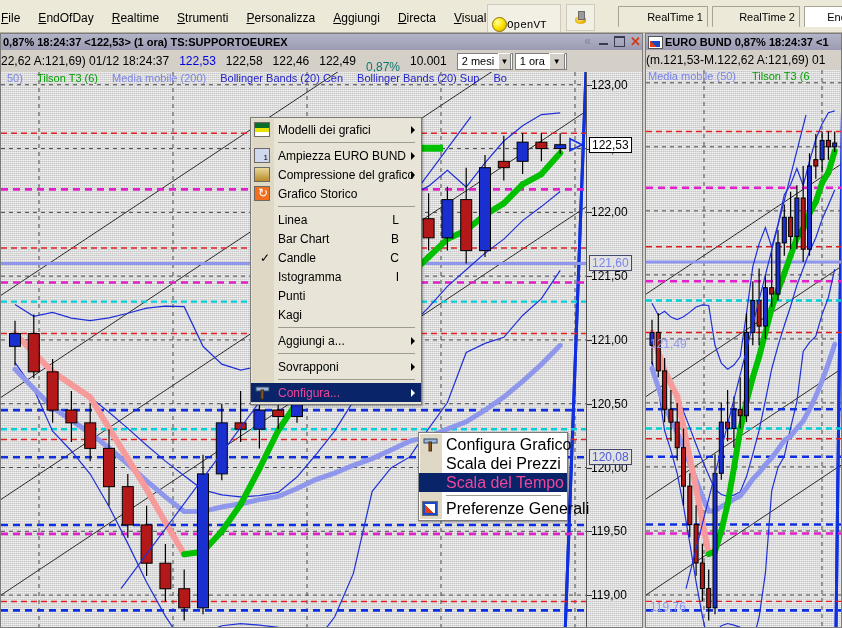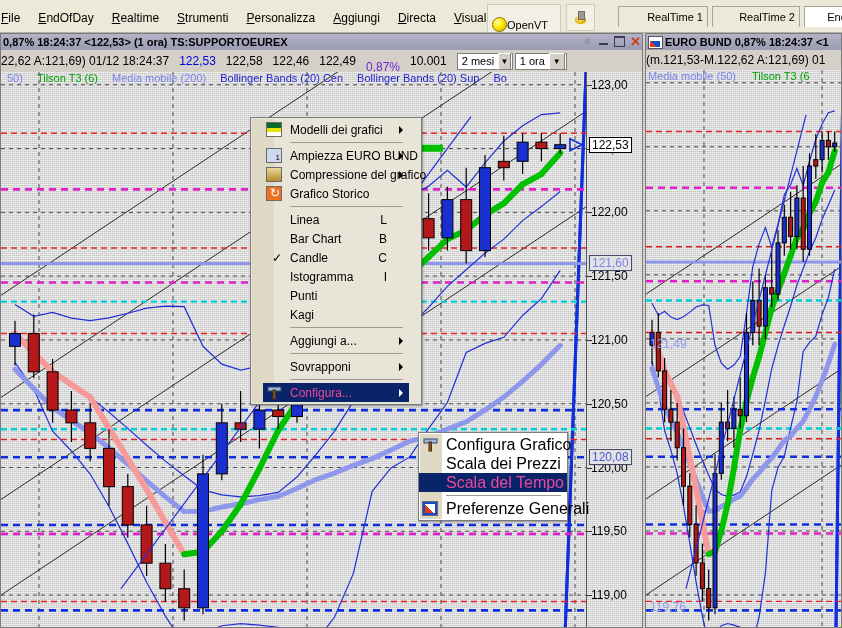--- a/index.html
+++ b/index.html
@@ -21,21 +21,21 @@
   }
   .menu-items{position:absolute;left:-8px;top:9px;white-space:nowrap;}
   .menu-item{
     display:inline-block;padding:2px 9px;font-size:12px;color:#000;
     font-family:"Liberation Sans", sans-serif;
   }
   .menu-item u{text-decoration:underline;}
   .vt-box{
     position:absolute;left:487px;top:4px;width:74px;height:41px;
     background:#f2efe4;border:1px solid #cfcabb;
-    display:flex;align-items:center;gap:0;padding-left:4px;box-sizing:border-box;
+    display:flex;align-items:center;gap:0;padding-left:4px;box-sizing:border-box;font-family:Liberation Mono, monospace;
   }
   .vt-ball{
     width:13px;height:13px;border-radius:50%;
     background:radial-gradient(circle at 35% 32%, #ffff9e 0%, #ffe400 48%, #c9a200 100%);
     border:1px solid #8a7200;
   }
   .vt-label{font-size:11px;color:#000;}
   .lock-box{
     position:absolute;left:566px;top:4px;width:27px;height:25px;
     background:#f2efe4;border:1px solid #cfcabb;
@@ -95,21 +95,21 @@
   .wb .ming{width:9px;height:2px;background:#3a3a55;margin-top:6px;}
   .wb .arr{font-size:12px;color:#8a8a9e;}
 
   .win-quote{
     position:absolute;left:0;top:16px;width:643px;height:22px;
     background:#d4d0c8;font-size:12px;color:#000;
     display:flex;align-items:center;white-space:nowrap;overflow:hidden;
   }
   .q{padding-right:10px;}
   .q.blue{color:#0000e0;}
-  .q.green{color:#6d28d9;margin-top:12px;}
+  .q.green{color:#0f766e;margin-top:12px;}
   .sel-box{
     height:17px;border:1px solid #808080;background:#fff;
     display:inline-flex;align-items:center;box-sizing:border-box;
     font-size:11px;margin-right:2px;
   }
   .sel-box .sv{padding:0 4px;white-space:nowrap;}
   .sel-box .sbtn{
     width:15px;height:15px;margin-left:auto;margin-right:1px;
     background:#d4d0c8;border:1px solid #fff;border-right-color:#808080;border-bottom-color:#808080;
     display:flex;align-items:center;justify-content:center;font-size:8px;color:#000;
@@ -179,21 +179,21 @@
     overflow:hidden;
   }
   .plot2-legend{position:absolute;left:0;top:0;width:197px;height:14px;font-size:11px;white-space:nowrap;overflow:hidden;}
 
   
   .ctxmenu{
     position:absolute;left:250px;top:117px;width:172px;
     background:#e8e4d8;border:1px solid #7b7b7b;
     box-shadow:1px 1px 2px rgba(0,0,0,.35);
     font-size:12px;color:#000;
-    padding:2px 12px;
+    padding:2px 0;
     box-sizing:border-box;
   }
   .ctxmenu .gutter{
     position:absolute;left:1px;top:1px;width:22px;bottom:1px;
     background:#ded8c4;
   }
   .mi{
     position:relative;height:19px;display:flex;align-items:center;
     padding-left:27px;box-sizing:border-box;white-space:nowrap;
     z-index:2;

